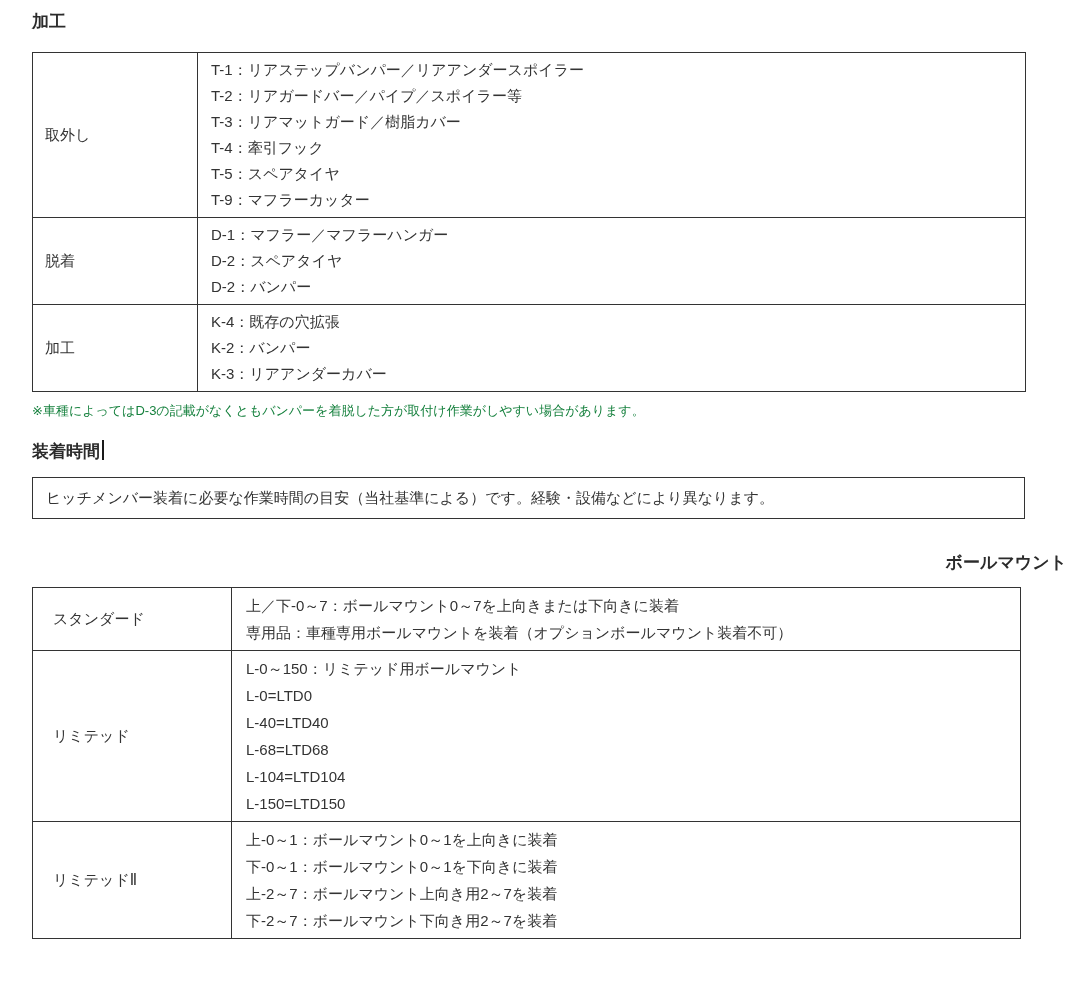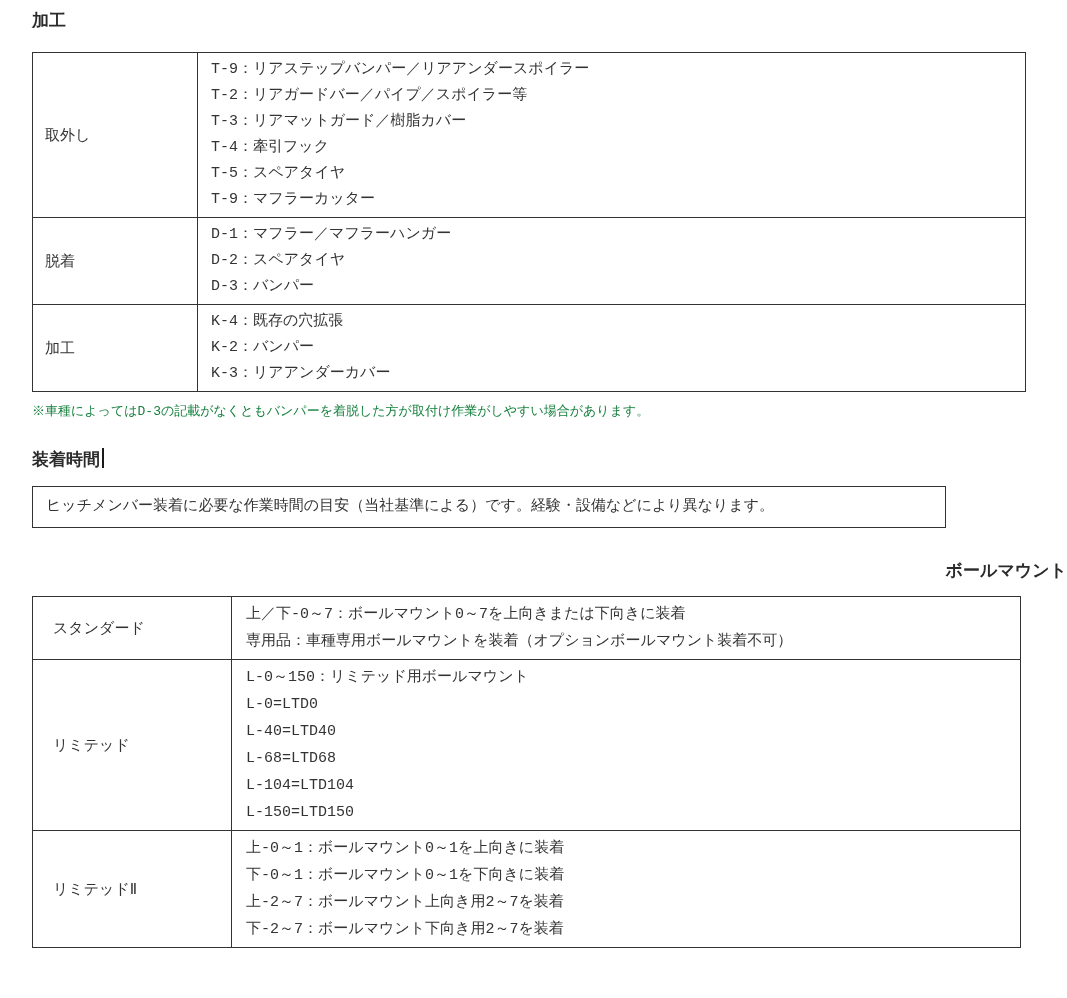--- a/index.html
+++ b/index.html
@@ -10,21 +10,20 @@
   body {
     width: 1067px;
     height: 998px;
     font-family: "Liberation Sans", "DejaVu Sans", sans-serif;
     color: #333333;
     overflow: hidden;
   }
   .page {
     box-sizing: border-box;
     padding: 12px 0 0 32px;
-    font-family: Liberation Mono, monospace;
   }
   .heading {
     font-size: 17px;
     font-weight: bold;
     color: #2b2b2b;
     margin: 0;
     line-height: 20px;
   }
   .spec-table {
     border-collapse: collapse;
@@ -40,66 +39,66 @@
   .t1 .label-cell { width: 140px; padding: 18px 12px; }
   .t1 .items-cell { padding: 4px 13px; line-height: 26px; }
   .t2 { width: 989px; margin-top: 14px; }
   .t2 .label-cell { width: 158px; padding: 5px 20px; }
   .t2 .items-cell { padding: 4px 14px; line-height: 27px; }
   .note {
     font-size: 13px;
     margin: 10px 0 0 0;
     color: #15803d;
   }
-  .h-time { margin-top: 28px; }
+  .h-time { margin-top: 20px; }
   .caret {
     display: inline-block;
     width: 2px;
     height: 20px;
     background: #1a1a1a;
     margin-left: 2px;
     vertical-align: -3px;
   }
   .info-box {
     box-sizing: border-box;
-    width: 914px;
+    width: 993px;
     border: 1px solid #333333;
     padding: 7px 13px;
     font-size: 15px;
     line-height: 26px;
     margin-top: 15px;
   }
   .h-ball { margin-top: 34px; text-align: right; }
 </style>
 </head>
 <body>
 
 <div class="page">
 
   <h2 class="heading">加工</h2>
 
   <table class="spec-table t1">
     <tbody>
       <tr>
         <td class="label-cell">取外し</td>
         <td class="items-cell">
-          <div>T-9：リアステップバンパー／リアアンダースポイラー</div>
+          <div>T-1：リアステップバンパー／リアアンダースポイラー</div>
           <div>T-2：リアガードバー／パイプ／スポイラー等</div>
           <div>T-3：リアマットガード／樹脂カバー</div>
           <div>T-4：牽引フック</div>
           <div>T-5：スペアタイヤ</div>
           <div>T-9：マフラーカッター</div>
         </td>
       </tr>
       <tr>
         <td class="label-cell">脱着</td>
         <td class="items-cell">
           <div>D-1：マフラー／マフラーハンガー</div>
           <div>D-2：スペアタイヤ</div>
-          <div>D-3：バンパー</div>
+          <div>D-2：バンパー</div>
         </td>
       </tr>
       <tr>
         <td class="label-cell">加工</td>
         <td class="items-cell">
           <div>K-4：既存の穴拡張</div>
           <div>K-2：バンパー</div>
           <div>K-3：リアアンダーカバー</div>
         </td>
       </tr>

